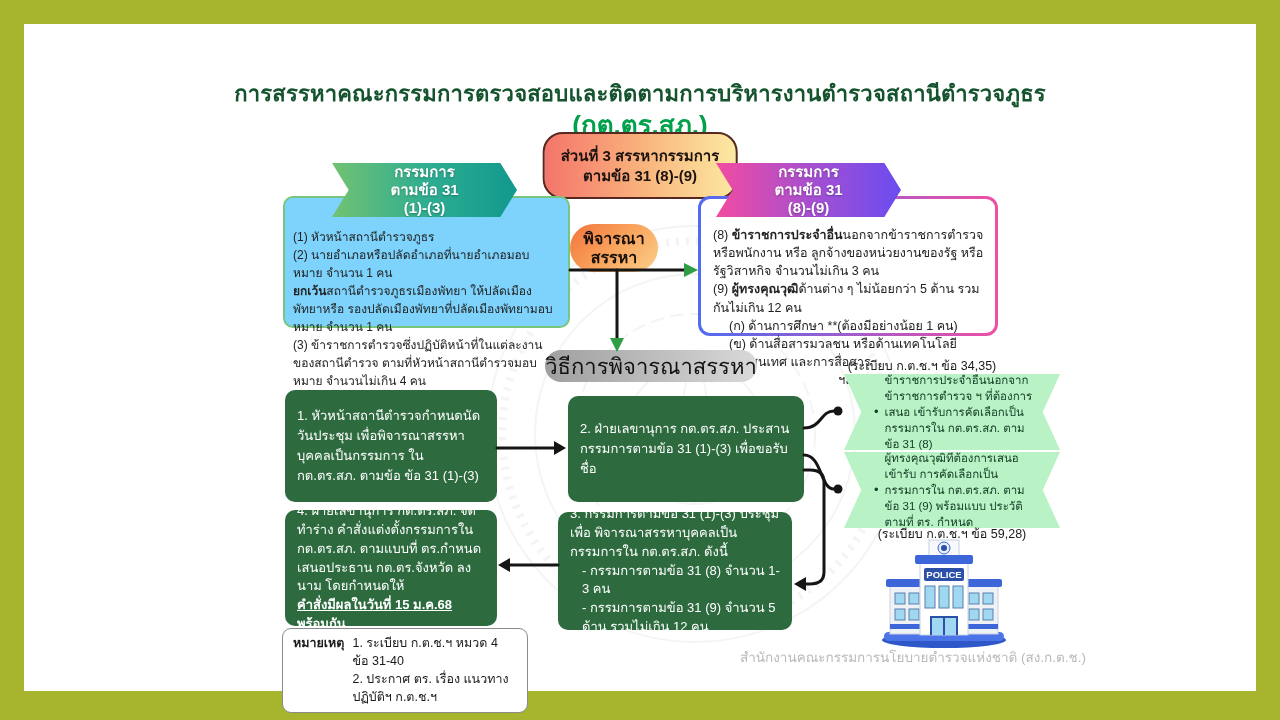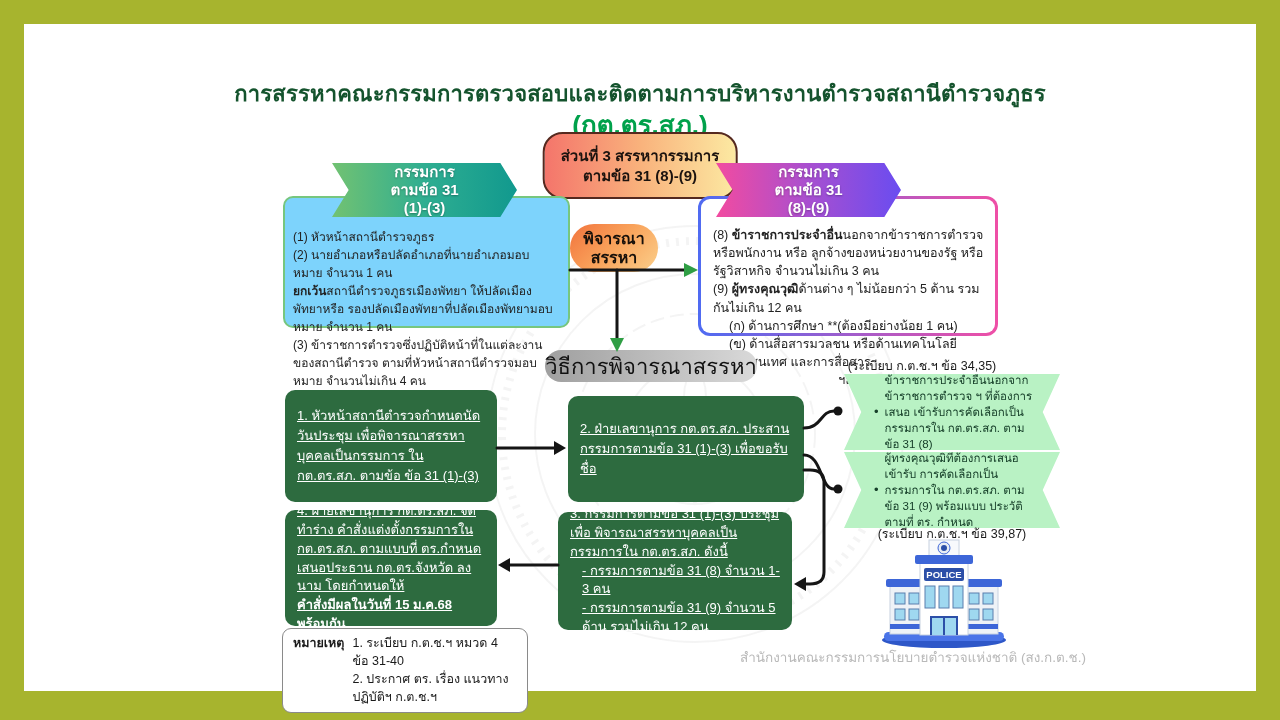--- a/index.html
+++ b/index.html
@@ -67,21 +67,21 @@
   .method-pill {
     position:absolute; left:521px; top:326px; width:212px; height:32px; z-index:2;
     background:linear-gradient(90deg,#9f9f9f,#d9d9d9);
     border-radius:16px; display:flex; align-items:center; justify-content:center;
     font-size:22px; font-weight:normal; color:#111;
   }
   
   .step {
     position:absolute; z-index:2; background:#2d6b3f; color:#fff; border-radius:10px;
     font-size:13px; line-height:1.55; padding:10px 12px;
-    display:flex; flex-direction:column; justify-content:center;text-decoration:underline;
+    display:flex; flex-direction:column; justify-content:center;
   }
   .step-1 { left:261px; top:366px; width:212px; height:112px; }
   .step-2 { left:544px; top:372px; width:236px; height:106px; }
   .step-3 { left:534px; top:488px; width:234px; height:118px; line-height:1.45; }
   .step-4 { left:261px; top:486px; width:212px; height:116px; line-height:1.45; }
   .step .sub { padding-left:12px; }
   .emph { font-weight:bold; text-decoration:underline; }
   
   .ref {
     position:absolute; z-index:2; width:236px; text-align:center;
@@ -192,21 +192,21 @@
 
   <div class="ref ref-top">(ระเบียบ ก.ต.ช.ฯ ข้อ 34,35)</div>
   <div class="banner banner-1">
     <span class="dot-bullet">•</span>
     <span>ข้าราชการประจำอื่นนอกจาก ข้าราชการตำรวจ ฯ ที่ต้องการเสนอ เข้ารับการคัดเลือกเป็นกรรมการใน กต.ตร.สภ. ตามข้อ 31 (8)</span>
   </div>
   <div class="banner banner-2">
     <span class="dot-bullet">•</span>
     <span>ผู้ทรงคุณวุฒิที่ต้องการเสนอเข้ารับ การคัดเลือกเป็นกรรมการใน กต.ตร.สภ. ตามข้อ 31 (9) พร้อมแบบ ประวัติตามที่ ตร. กำหนด</span>
   </div>
-  <div class="ref ref-bottom">(ระเบียบ ก.ต.ช.ฯ ข้อ 39,87)</div>
+  <div class="ref ref-bottom">(ระเบียบ ก.ต.ช.ฯ ข้อ 59,28)</div>
 
   <div class="note">
     <strong>หมายเหตุ</strong>
     <div>
       <div>1. ระเบียบ ก.ต.ช.ฯ หมวด 4 ข้อ 31-40</div>
       <div>2. ประกาศ ตร. เรื่อง แนวทางปฏิบัติฯ ก.ต.ช.ฯ</div>
     </div>
   </div>
 
   <svg class="police" width="136" height="120" viewBox="0 0 136 120">

